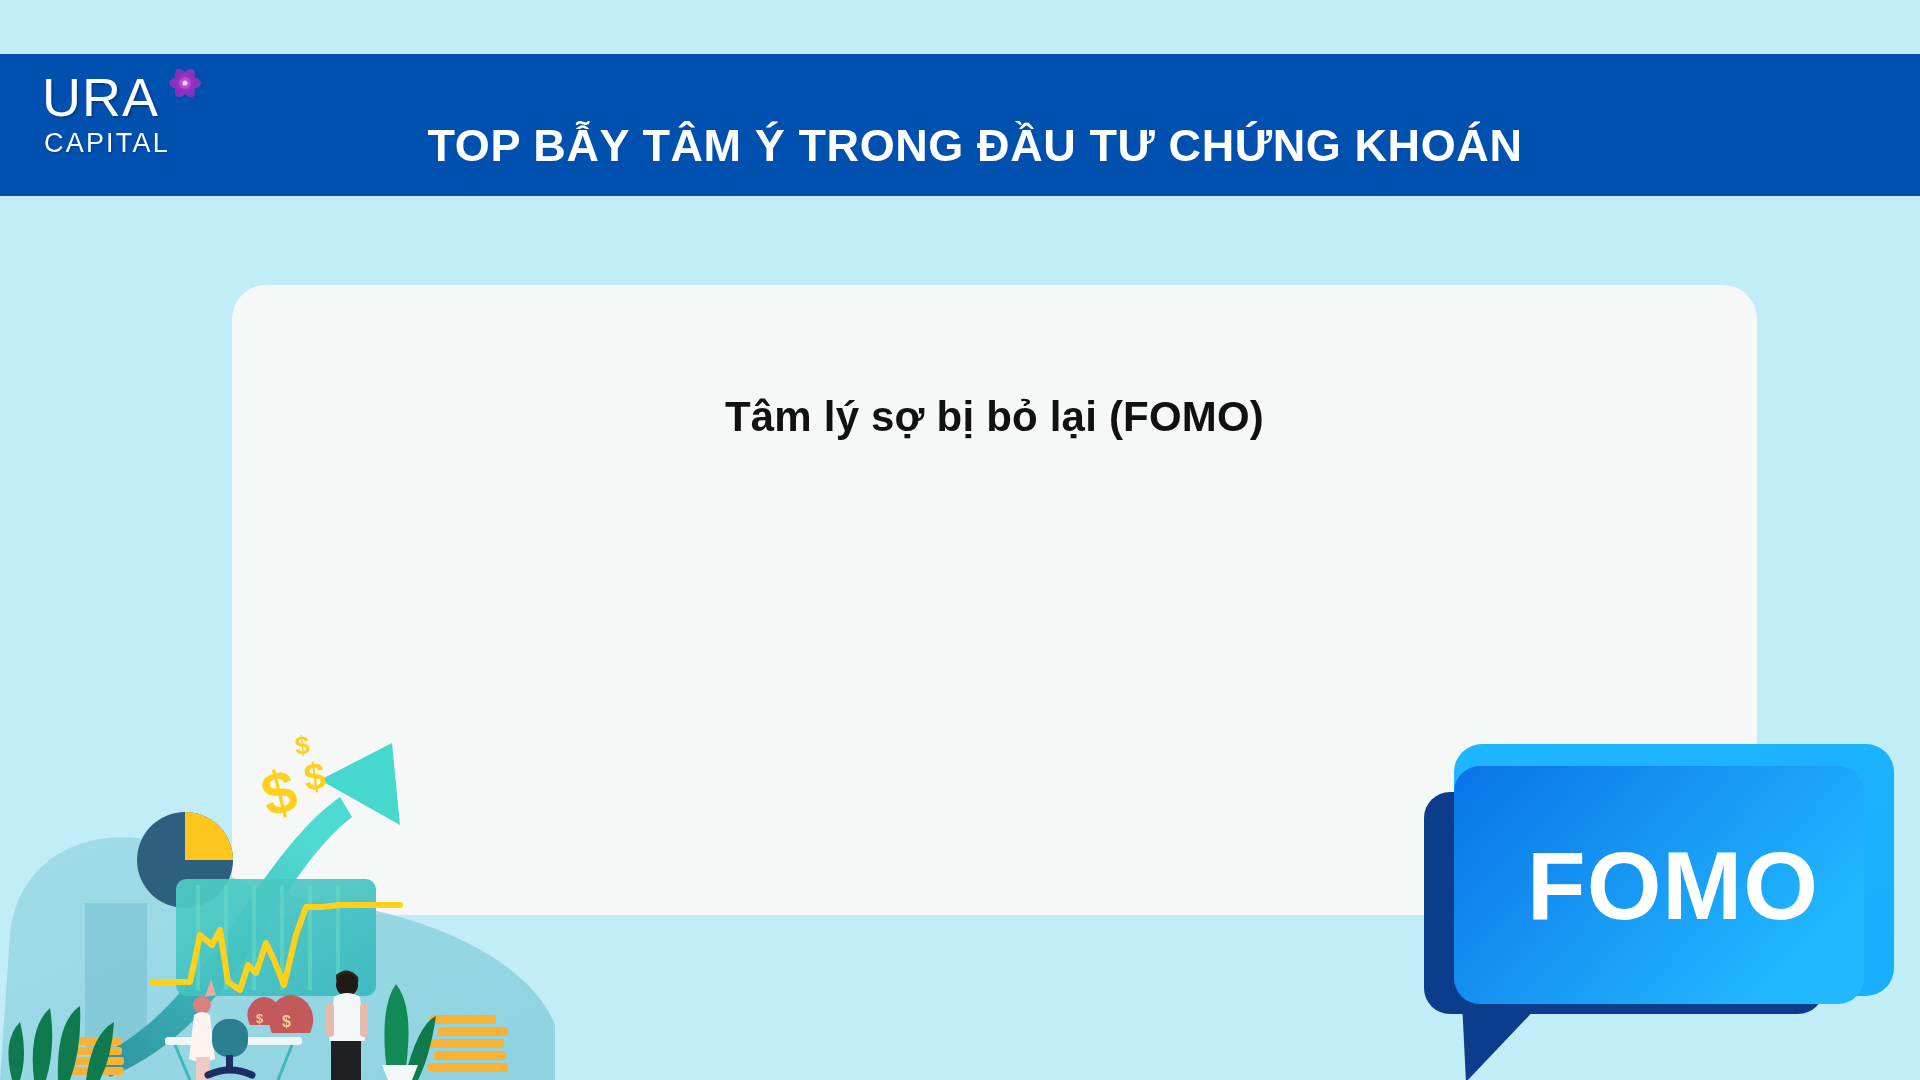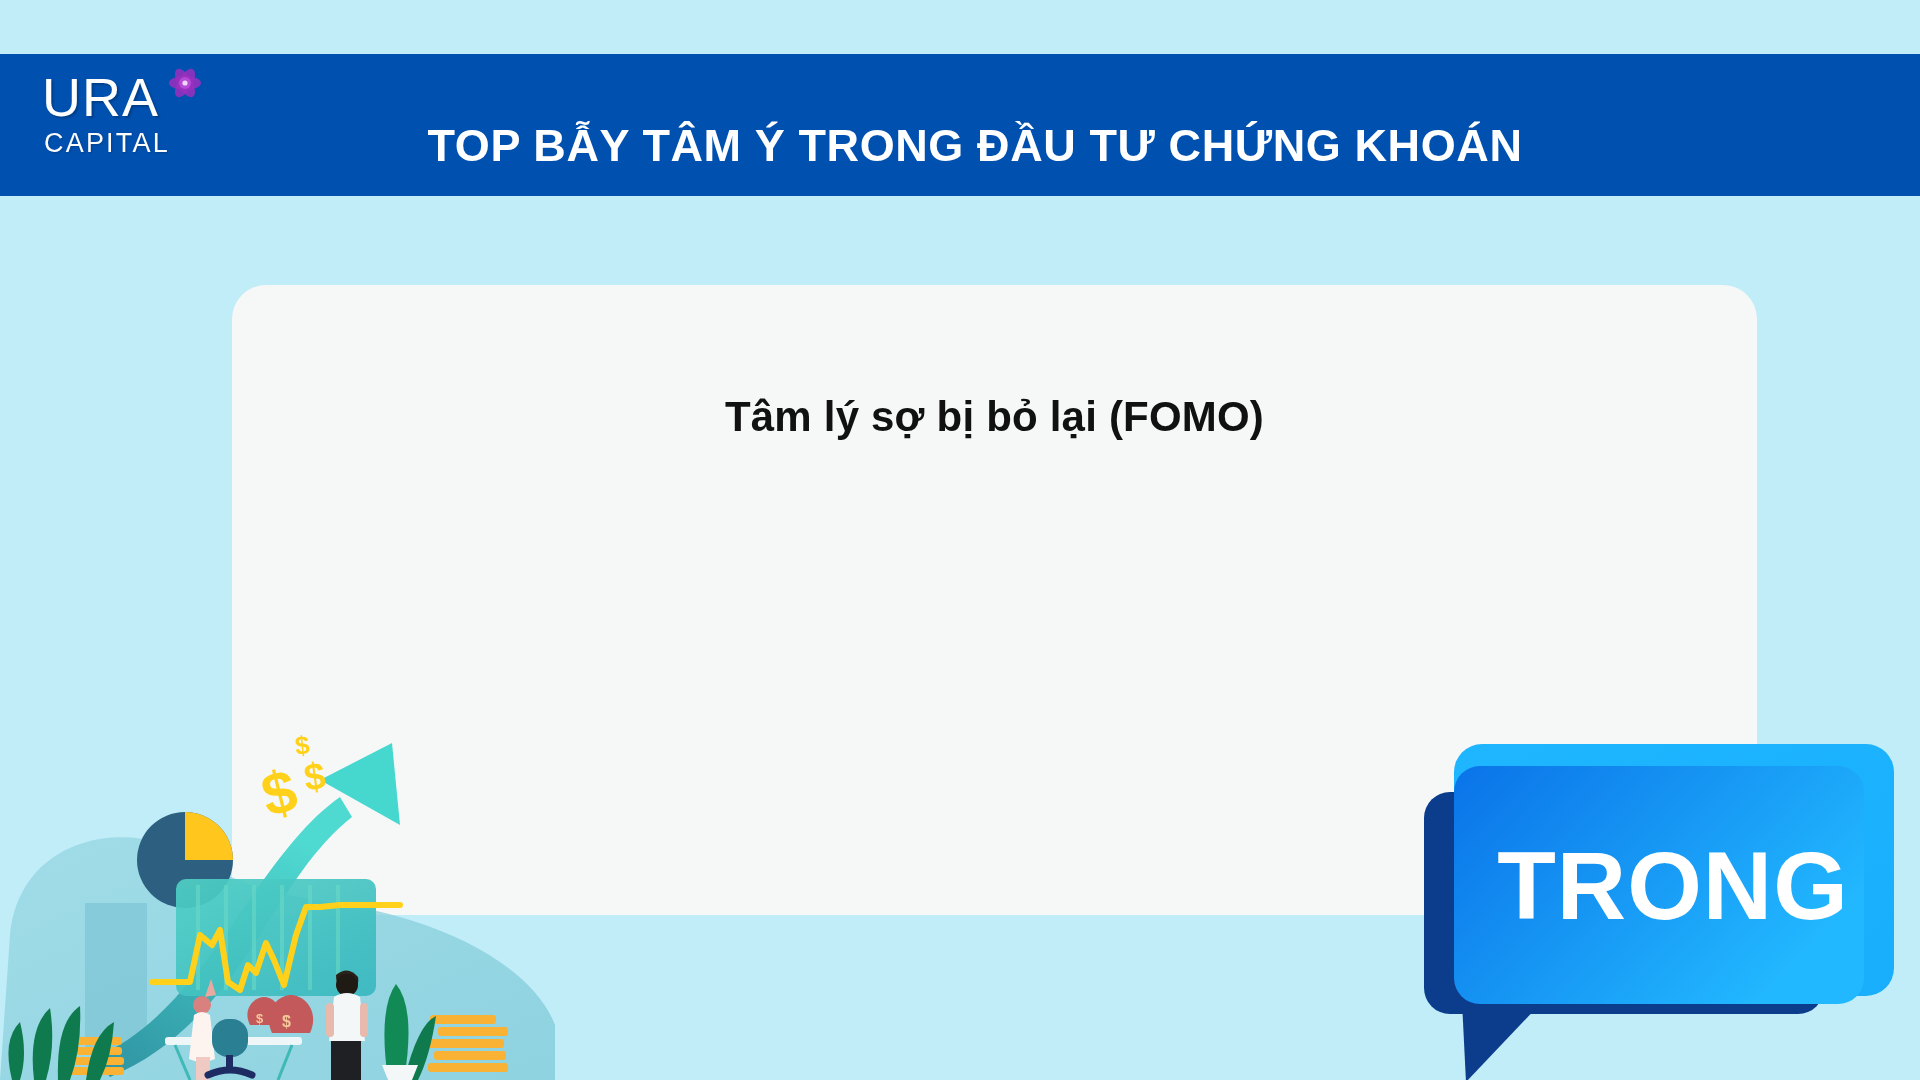--- a/index.html
+++ b/index.html
@@ -129,21 +129,21 @@
 
       <g>
         <rect x="0" y="48" width="400" height="222" rx="26" fill="#0c3d8c"></rect>
         <path d="M38 258 L118 258 L42 338 Z" fill="#0c3d8c"></path>
       </g>
 
       <rect x="30" y="0" width="440" height="252" rx="28" fill="url(#gTop)"></rect>
 
       <rect x="30" y="22" width="410" height="238" rx="26" fill="url(#gFront)"></rect>
     </svg>
-    <div id="fomo-label">TRONG</div>
+    <div id="fomo-label">FOMO</div>
   </div>
 
   <div id="illustration">
     <svg width="560" height="395" viewBox="0 0 560 395" aria-hidden="true">
       <defs>
         <linearGradient id="gArrow" x1="0" y1="1" x2="0.5" y2="0">
           <stop offset="0" stop-color="#2a8f9e"></stop>
           <stop offset="1" stop-color="#46d8cf"></stop>
         </linearGradient>
         <linearGradient id="gBoard" x1="0" y1="0" x2="1" y2="1">

